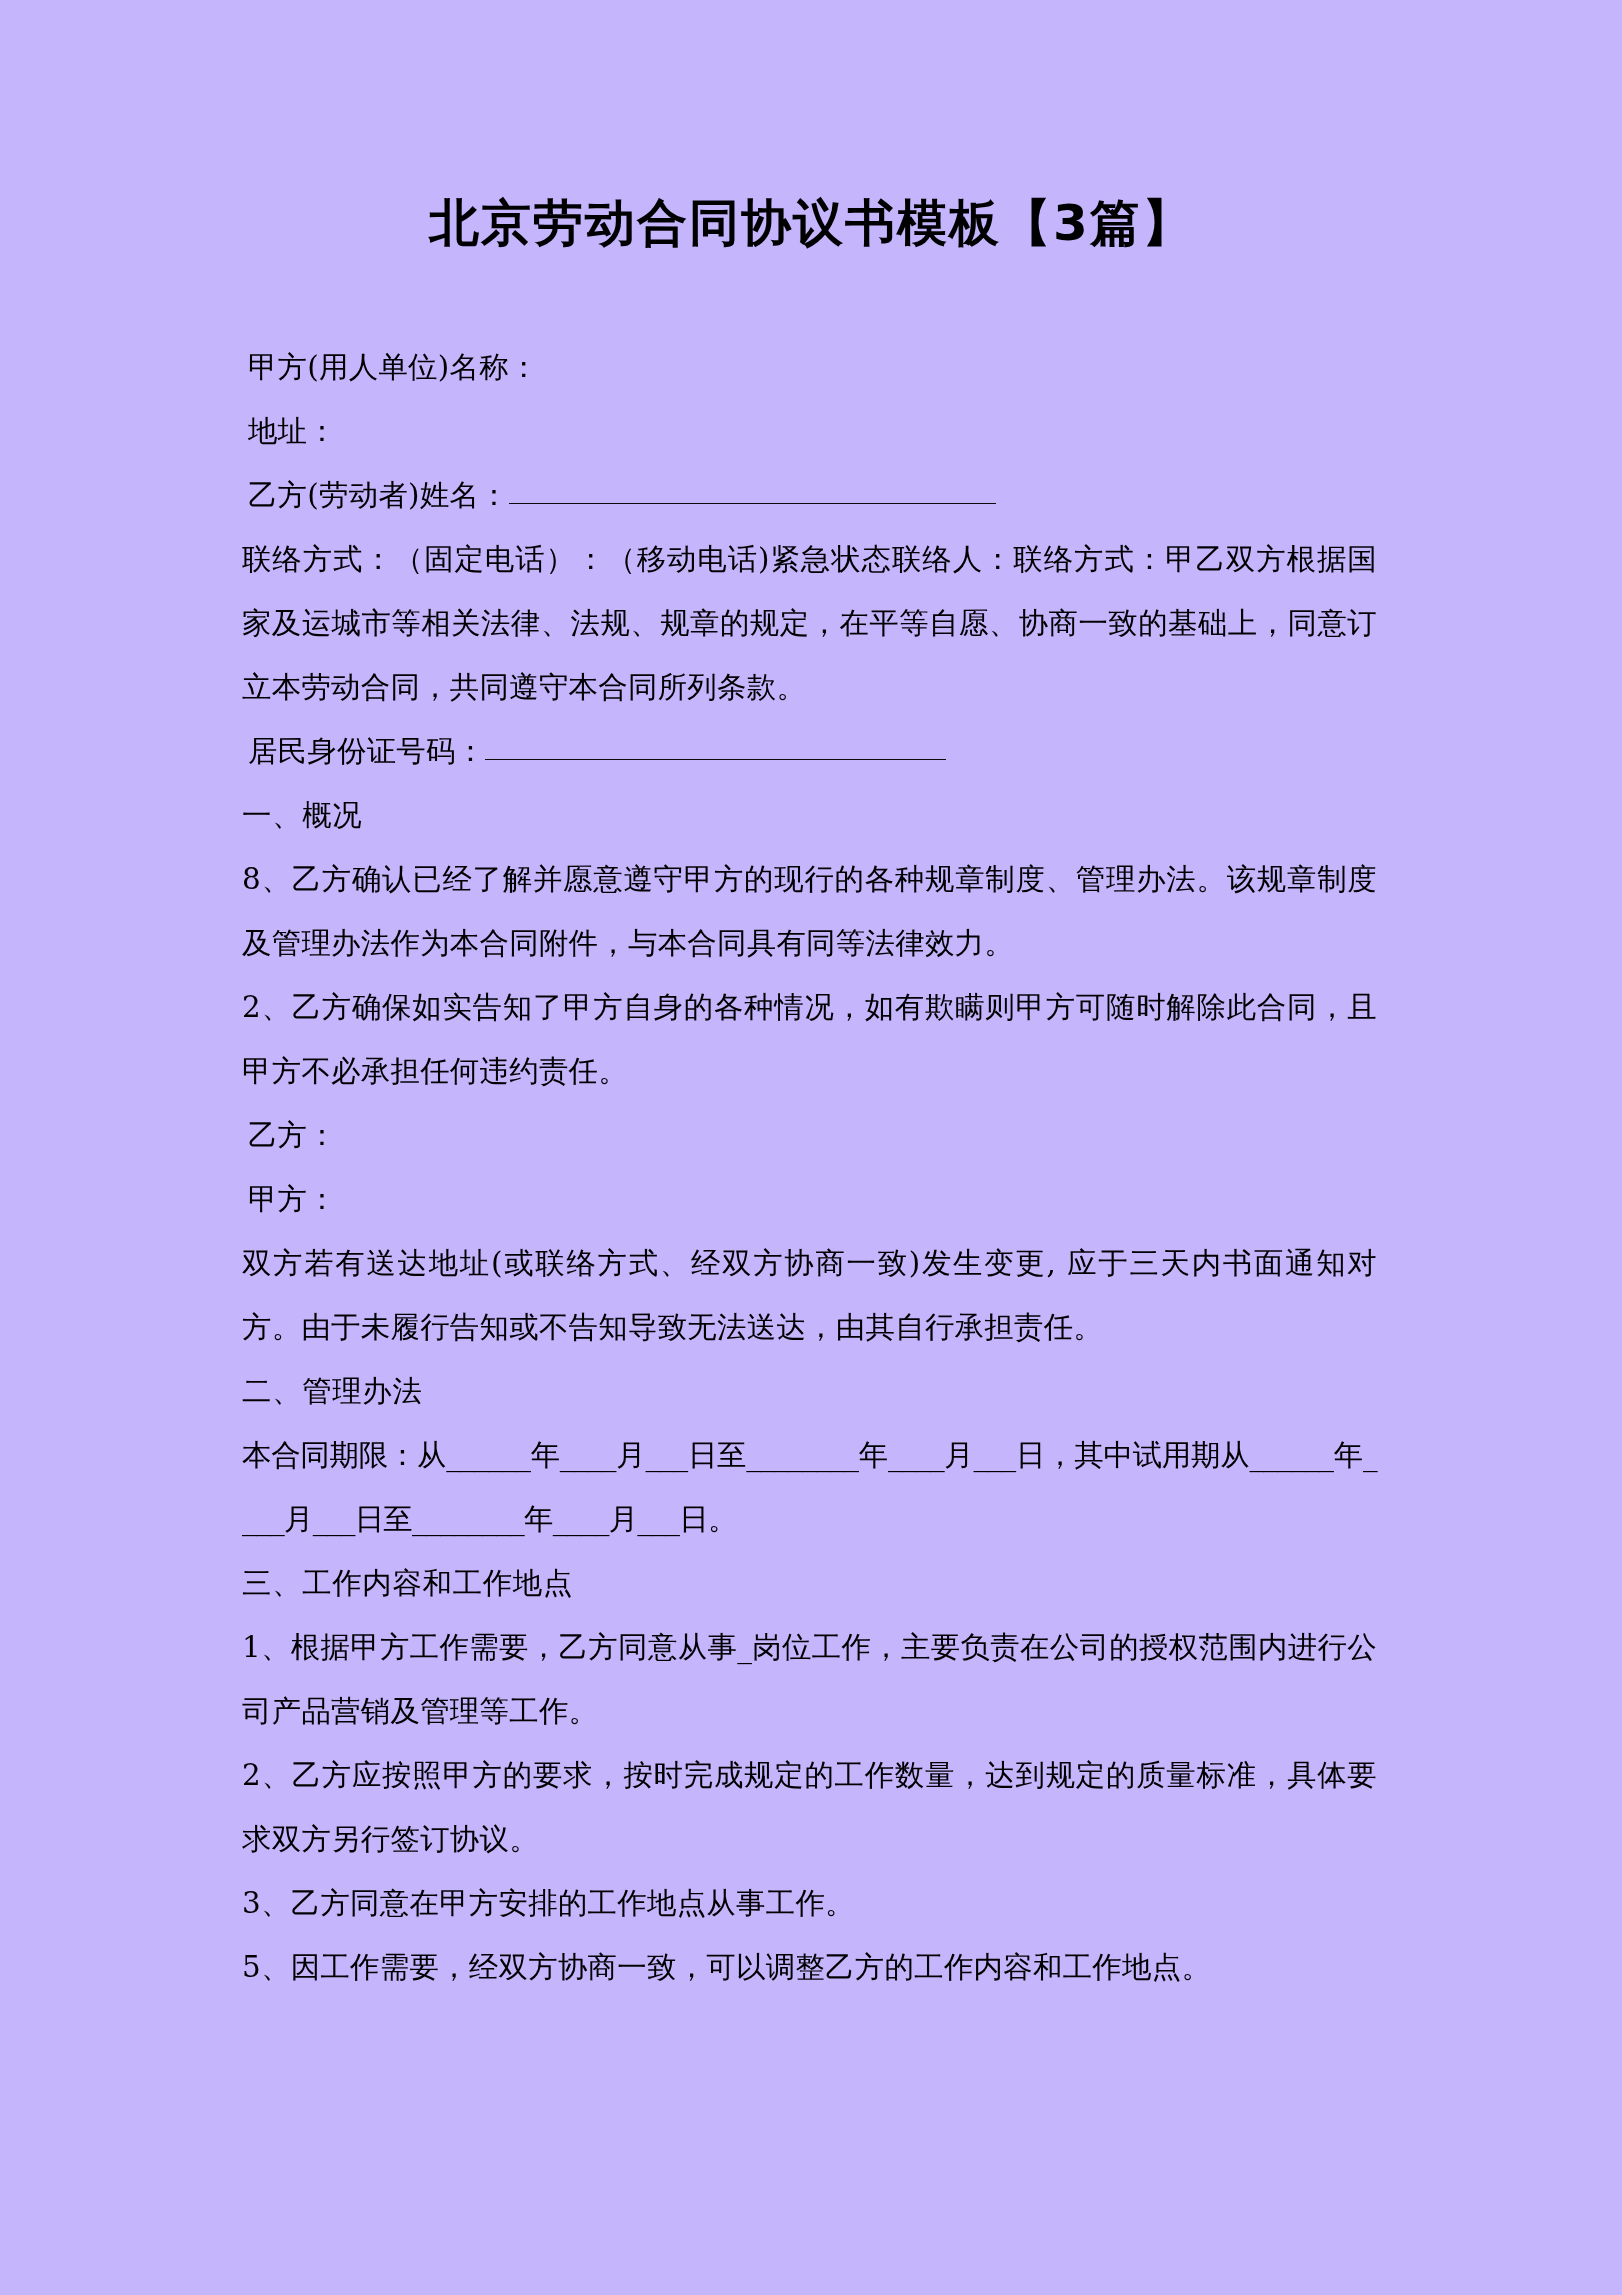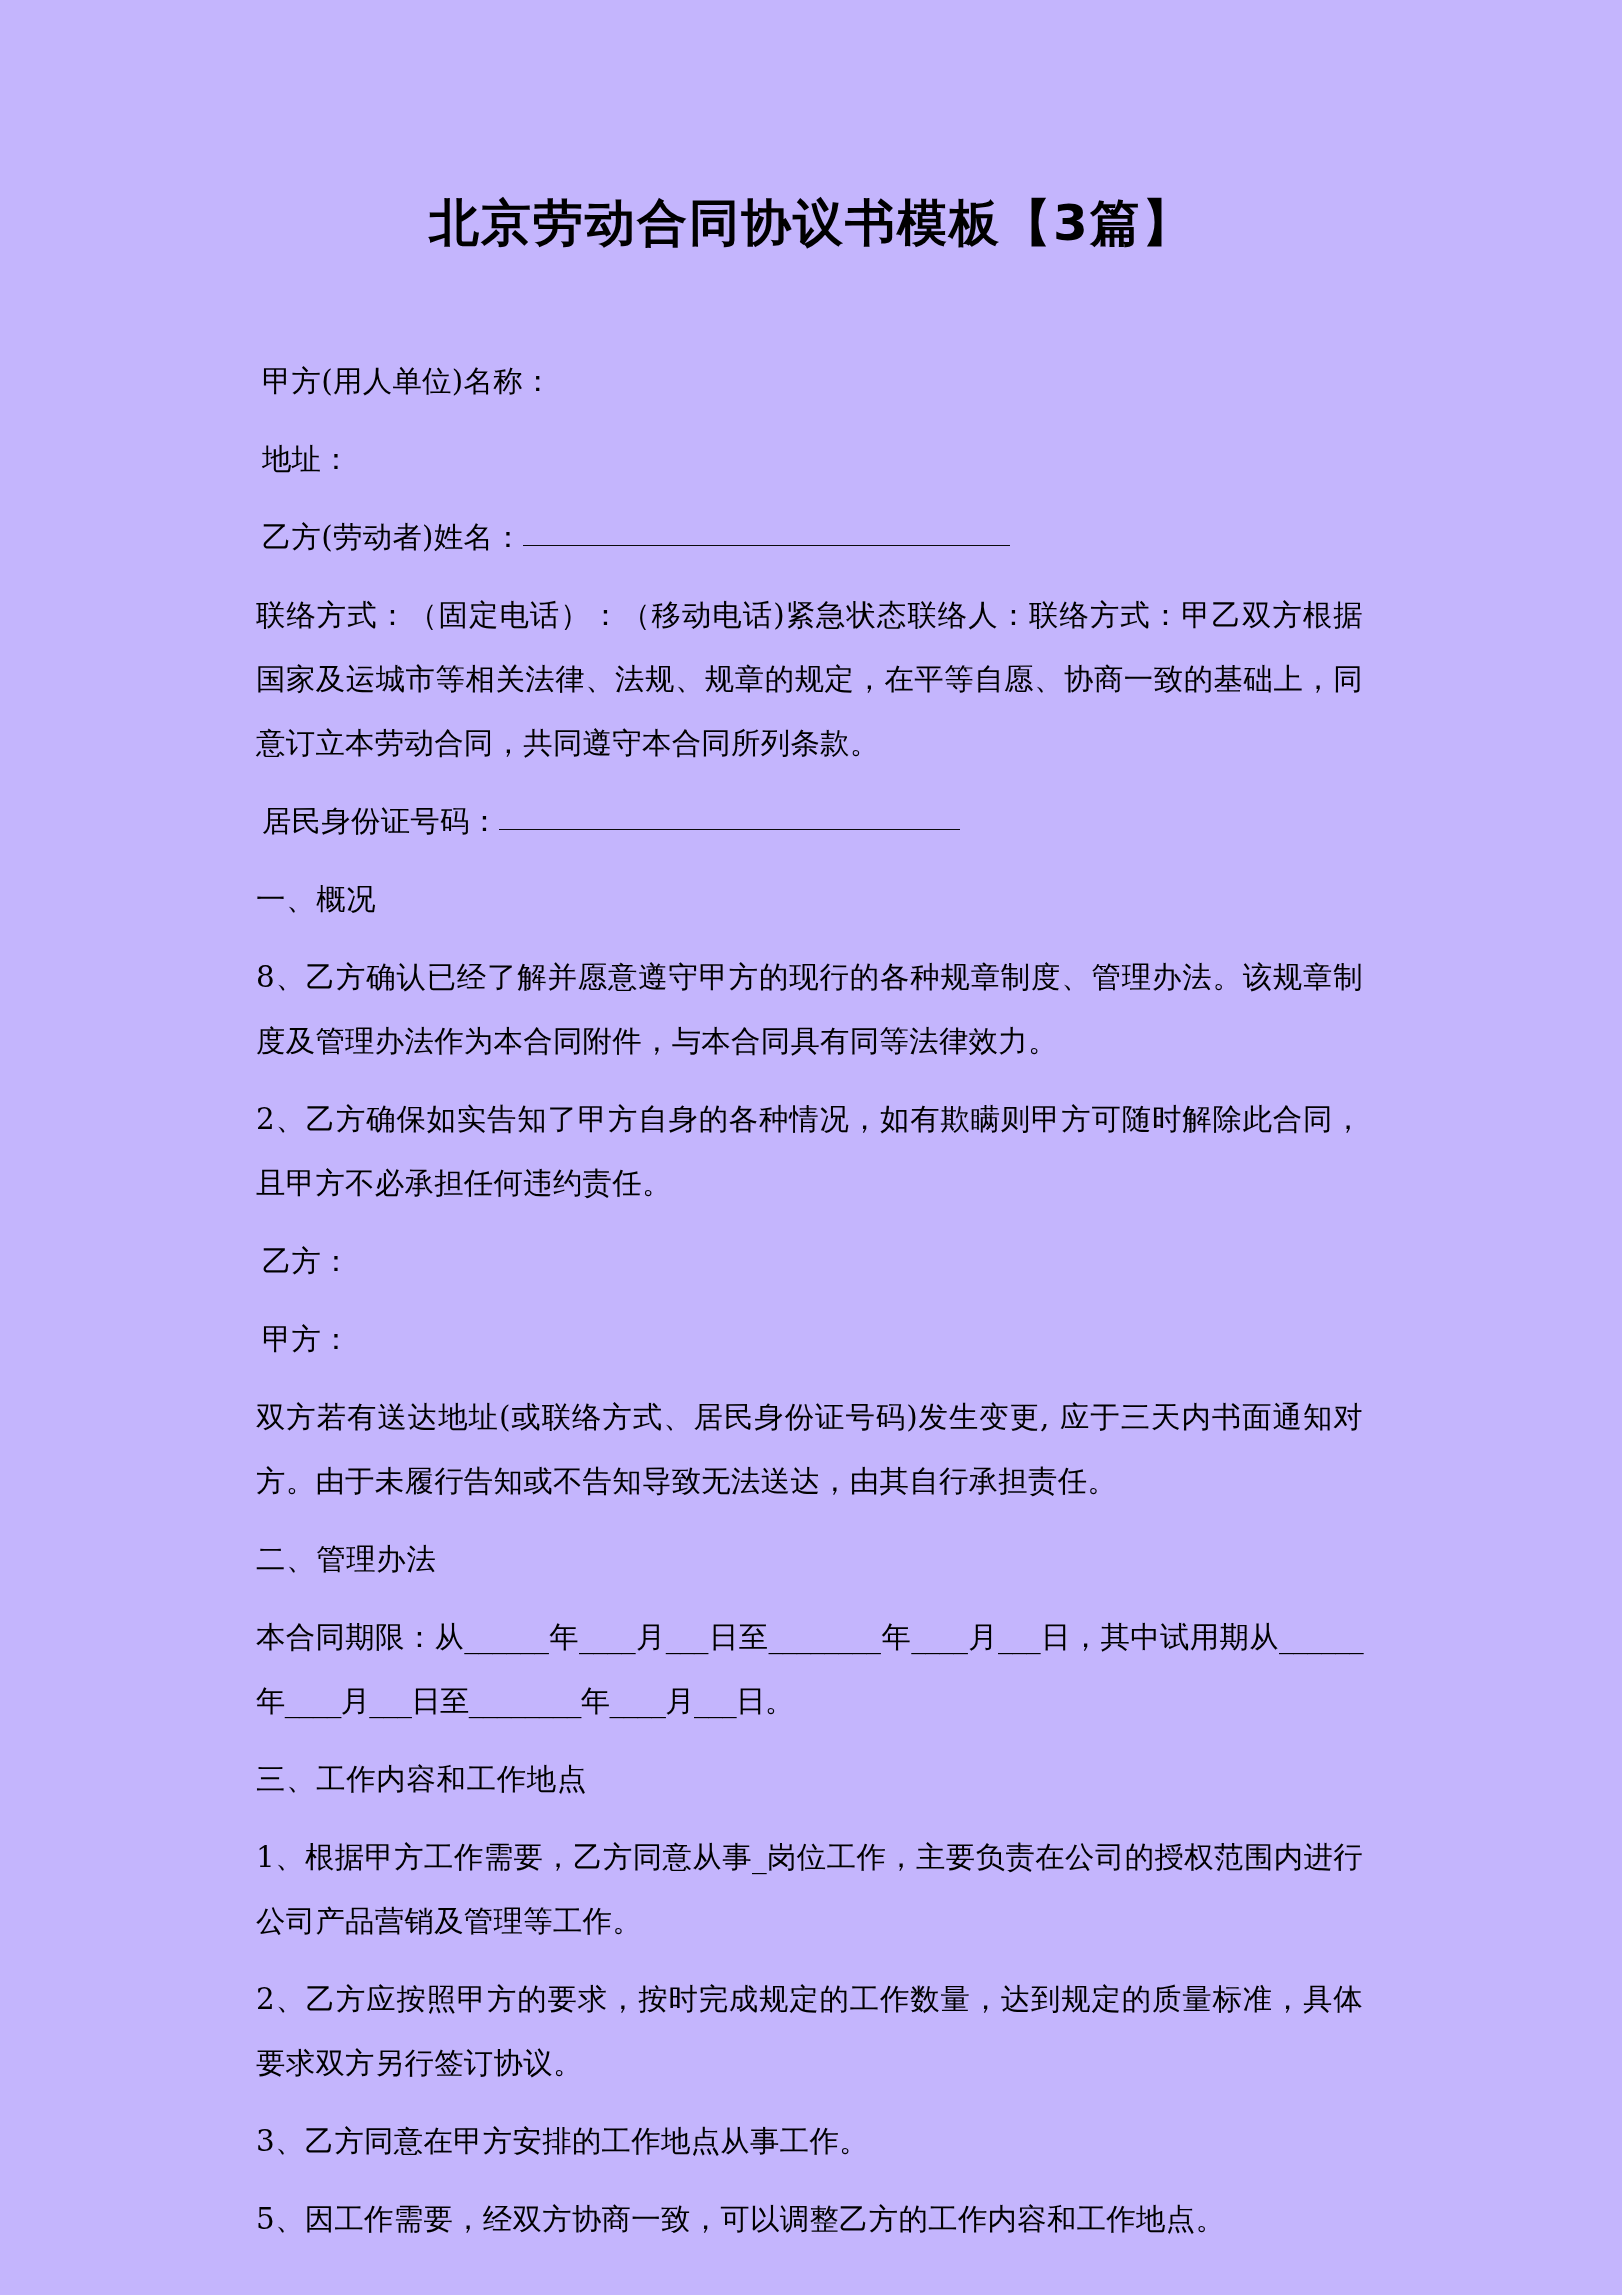--- a/index.html
+++ b/index.html
@@ -41,21 +41,21 @@
     left: 242px;
     top: 335px;
     width: 1135px;
   }
 
   .para {
     font-size: 29.4px;
     line-height: 64px;
     text-align: justify;
     text-justify: inter-ideograph;
-    margin: 14px;
+    margin: 0;
     letter-spacing: 0.3px;
     word-break: break-all;
   }
 
   
   .para.indent {
     padding-left: 5.9px;
   }
 
   .para.section {
@@ -100,21 +100,21 @@
 
     <p class="para">8、乙方确认已经了解并愿意遵守甲方的现行的各种规章制度、管理办法。该规章制度及管理办法作为本合同附件，与本合同具有同等法律效力。</p>
 
     <p class="para">2、乙方确保如实告知了甲方自身的各种情况，如有欺瞒则甲方可随时解除此合同，且甲方不必承担任何违约责任。</p>
 
 
     <p class="para indent">乙方：</p>
 
     <p class="para indent">甲方：</p>
 
-    <p class="para">双方若有送达地址(或联络方式、居民身份证号码)发生变更, 应于三天内书面通知对方。由于未履行告知或不告知导致无法送达，由其自行承担责任。</p>
+    <p class="para">双方若有送达地址(或联络方式、经双方协商一致)发生变更, 应于三天内书面通知对方。由于未履行告知或不告知导致无法送达，由其自行承担责任。</p>
 
     <p class="para section">二、管理办法</p>
 
     <p class="para blank-u">本合同期限：从______年____月___日至________年____月___日，其中试用期从______年____月___日至________年____月___日。</p>
 
     <p class="para section">三、工作内容和工作地点</p>
 
     <p class="para">1、根据甲方工作需要，乙方同意从事_岗位工作，主要负责在公司的授权范围内进行公司产品营销及管理等工作。</p>
 
     <p class="para">2、乙方应按照甲方的要求，按时完成规定的工作数量，达到规定的质量标准，具体要求双方另行签订协议。</p>

